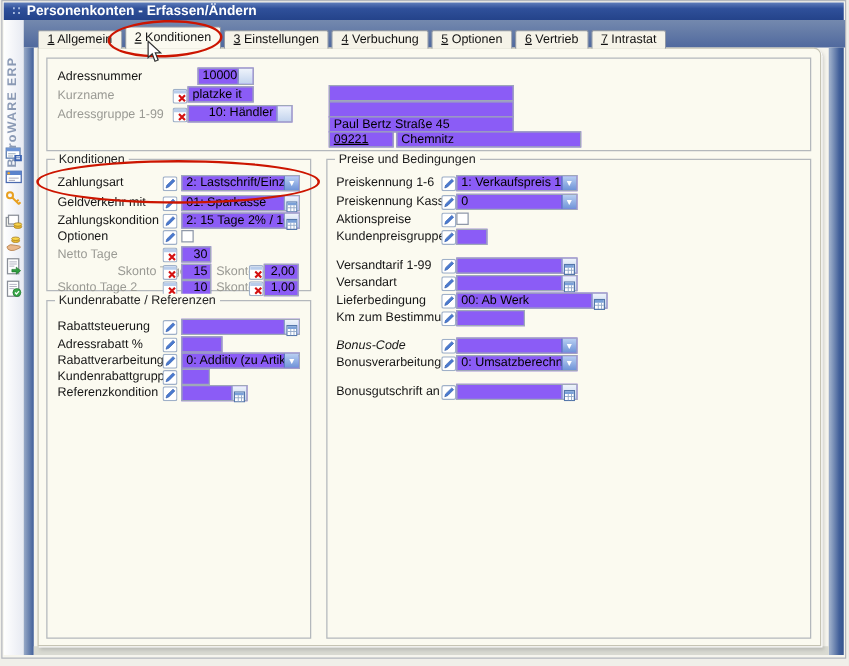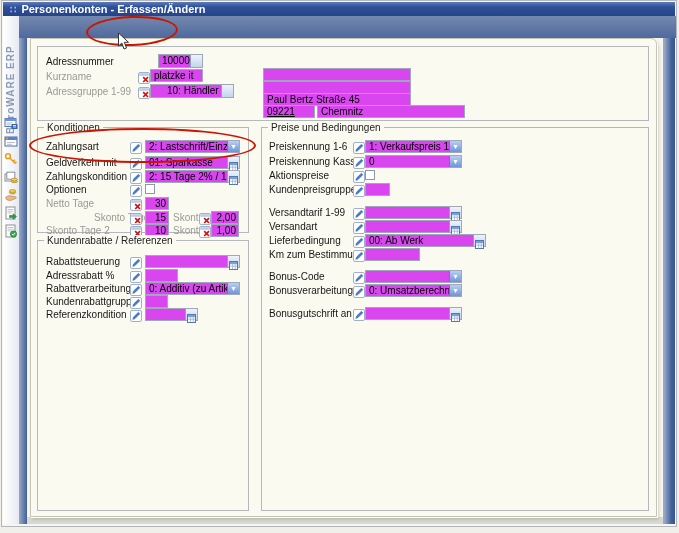--- a/index.html
+++ b/index.html
@@ -39,21 +39,21 @@
          border:1px solid #c6c4b4;border-radius:0 6px 0 0;box-sizing:border-box;z-index:5;
          box-shadow:1px 1px 0 #ffffff, 2px 3px 3px rgba(100,100,100,0.25);}
   .bottom-band{position:absolute;left:27px;top:517px;width:636px;height:7px;background:#d9dad2;}
   
   .gbox{position:absolute;border:1px solid #b4b8bc;box-sizing:border-box;z-index:8;}
   .gbox .gtitle{position:absolute;top:-6px;left:6px;background:#fbfaf0;padding:0 3px;
                 font-size:10px;color:#222;line-height:11px;white-space:nowrap;}
   
   .rl{position:absolute;font-size:10px;color:#161616;line-height:13px;white-space:nowrap;}
   .rl.dis{color:#9a9a94;}
-  .field{position:absolute;height:13px;background:#d946ef;border:1px solid #9ea8b8;box-sizing:border-box;}
+  .field{position:absolute;height:13px;background:#8b5cf6;border:1px solid #9ea8b8;box-sizing:border-box;}
   .field .fv{display:block;padding:0 2px 0 3px;font-size:10px;line-height:11px;color:#000;
              white-space:nowrap;overflow:hidden;}
   .field .fv.right{text-align:right;}
   .field .cbtn{position:absolute;right:0;top:0;bottom:0;width:11px;
                background:linear-gradient(180deg,#b9cff2,#6f94d8);border-left:1px solid #5b7cc0;
                color:#fff;font-size:8px;line-height:11px;text-align:center;cursor:pointer;}
   .field .lbtn{position:absolute;right:0;top:0;bottom:0;width:11px;
                background:linear-gradient(180deg,#eef3fb,#c3d4ee);border-left:1px solid #8ca0c4;
                text-align:center;cursor:pointer;}
   .field .lbtn svg{margin-top:1px;}
@@ -117,20 +117,29 @@
             <circle cx="9.5" cy="10" r="3.2" fill="#3aa84a" stroke="#187028" stroke-width="0.5"></circle>
             <path d="M8 10 l1.2 1.2 2-2.3" stroke="#fff" stroke-width="1" fill="none"></path>
           </svg></span>
       </div>
   </div>
 
   <div class="top-band"></div>
   <div class="left-strip"></div>
   <div class="right-strip"></div>
 
+  <div class="tabs" id="tabs">
+      <div class="tab"><u>1</u> Allgemein</div>
+      <div class="tab active"><u>2</u> Konditionen</div>
+      <div class="tab"><u>3</u> Einstellungen</div>
+      <div class="tab"><u>4</u> Verbuchung</div>
+      <div class="tab"><u>5</u> Optionen</div>
+      <div class="tab"><u>6</u> Vertrieb</div>
+      <div class="tab"><u>7</u> Intrastat</div>
+    </div>
 
   <div class="panel"></div>
   <div class="bottom-band"></div>
 
   <div class="gbox" style="left:37px;top:46px;width:612px;height:75px;">
     <span class="rl" style="left:8px;top:8px;">Adressnummer</span>
     <span class="rl dis" style="left:8px;top:23px;">Kurzname</span>
     <span class="rl dis" style="left:8px;top:38px;">Adressgruppe 1-99</span>
 
     <span class="picon" style="left:100px;top:23px;" id="ic-kurzname"><svg width="12" height="12" viewBox="0 0 12 12">
@@ -395,21 +404,21 @@
           </svg></span>
       </div>
       <span class="rl" style="left: 7px; top: 120px;">Km zum Bestimmungsort</span>
       <span class="picon" style="left: 91px; top: 120px;"><svg width="12" height="12" viewBox="0 0 12 12">
           <rect x="0.5" y="0.5" width="11" height="11" rx="1.5" fill="#fff" stroke="#9fb0c8"></rect>
           <path d="M2.8 9.4 L3.5 7.1 L8.4 2.3 L9.9 3.7 L5 8.6 Z" fill="#4a7ad0" stroke="#2d59a8" stroke-width="0.5"></path>
         </svg></span>
       <div class="field" style="left: 103px; top: 120px; width: 55px;">
         <span class="fv"></span>
       </div>
-      <span class="rl" style="left: 7px; top: 142px;">Bonus-Code</span>
+      <span class="rl" style="left: 7px; top: 142px; font-style: italic;">Bonus-Code</span>
       <span class="picon" style="left: 91px; top: 142px;"><svg width="12" height="12" viewBox="0 0 12 12">
           <rect x="0.5" y="0.5" width="11" height="11" rx="1.5" fill="#fff" stroke="#9fb0c8"></rect>
           <path d="M2.8 9.4 L3.5 7.1 L8.4 2.3 L9.9 3.7 L5 8.6 Z" fill="#4a7ad0" stroke="#2d59a8" stroke-width="0.5"></path>
         </svg></span>
       <div class="field" style="left: 103px; top: 142px; width: 97px;">
         <span class="fv" style="padding-right: 13px;"></span>
         <span class="cbtn">▾</span>
       </div>
       <span class="rl" style="left: 7px; top: 156px;">Bonusverarbeitung</span>
       <span class="picon" style="left: 91px; top: 156px;"><svg width="12" height="12" viewBox="0 0 12 12">

